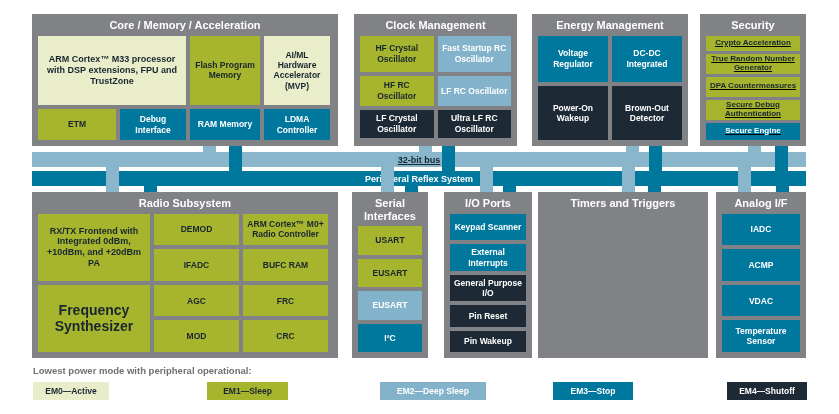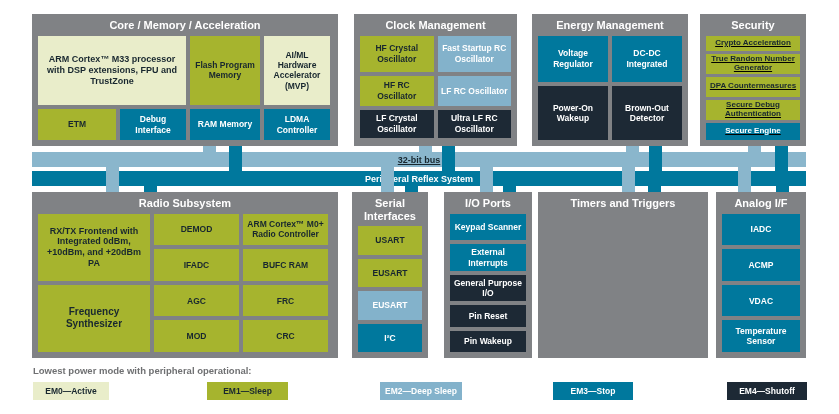--- a/index.html
+++ b/index.html
@@ -36,21 +36,21 @@
 
   
   #p-core .panel-body{grid-template-columns:78px 66px 70px 66px;grid-template-rows:1fr 31px;}
   #p-core .block:nth-child(1){grid-column:1/3;font-size:9px;}
   #p-clock .panel-body{grid-template-columns:1fr 1fr;grid-template-rows:36px 30px 28px;}
   #p-energy .panel-body{grid-template-columns:1fr 1fr;grid-template-rows:46px 1fr;row-gap:4px;}
   #p-security .panel-body{grid-template-columns:1fr;grid-template-rows:15px 20px 20px 20px 17px;gap:3px;text-decoration:underline;}
   #p-security .block{font-size:8px;line-height:1.1;}
   #p-radio .panel-body{grid-template-columns:112px 85px 85px;grid-template-rows:repeat(4,1fr);}
   #p-radio .block:nth-child(1){grid-column:1;grid-row:1/3;font-size:9px;}
-  #p-radio .block:nth-child(2){grid-column:1;grid-row:3/5;font-size:10px;}
+  #p-radio .block:nth-child(2){grid-column:1;grid-row:3/5;font-size:14px;}
   #p-radio .block:nth-child(3){grid-column:2;grid-row:1;}
   #p-radio .block:nth-child(4){grid-column:2;grid-row:2;}
   #p-radio .block:nth-child(5){grid-column:2;grid-row:3;}
   #p-radio .block:nth-child(6){grid-column:2;grid-row:4;}
   #p-radio .block:nth-child(7){grid-column:3;grid-row:1;}
   #p-radio .block:nth-child(8){grid-column:3;grid-row:2;}
   #p-radio .block:nth-child(9){grid-column:3;grid-row:3;}
   #p-radio .block:nth-child(10){grid-column:3;grid-row:4;}
   #p-serial .panel-body{grid-template-columns:1fr;grid-template-rows:repeat(4,1fr);}
   #p-io .panel-body{grid-template-columns:1fr;grid-template-rows:1.25fr 1.25fr 1.25fr 1fr 1fr;}
@@ -64,21 +64,21 @@
   .stub{position:absolute;width:13px;z-index:2;}
   .stub.light{background:var(--bus_light);}
   .stub.teal{background:var(--bus_teal);}
 
   
   #legend-title{position:absolute;left:33px;top:365px;font-size:9.5px;color:var(--legend_text);}
   #legend-row{position:absolute;left:0;top:382px;width:839px;height:18px;}
   .legend-swatch{position:absolute;top:0;height:18px;display:flex;align-items:center;justify-content:center;font-size:8.5px;}
   .legend-swatch:nth-child(1){left:33px;width:76px;}
   .legend-swatch:nth-child(2){left:207px;width:81px;}
-  .legend-swatch:nth-child(3){left:380px;width:82px;}
+  .legend-swatch:nth-child(3){left:380px;width:106px;}
   .legend-swatch:nth-child(4){left:553px;width:80px;}
   .legend-swatch:nth-child(5){left:727px;width:80px;}
 </style>
 </head>
 <body>
 
 <div class="stage">
 
   <div class="panel" id="p-core">
     <div class="panel-title">Core / Memory / Acceleration</div>

